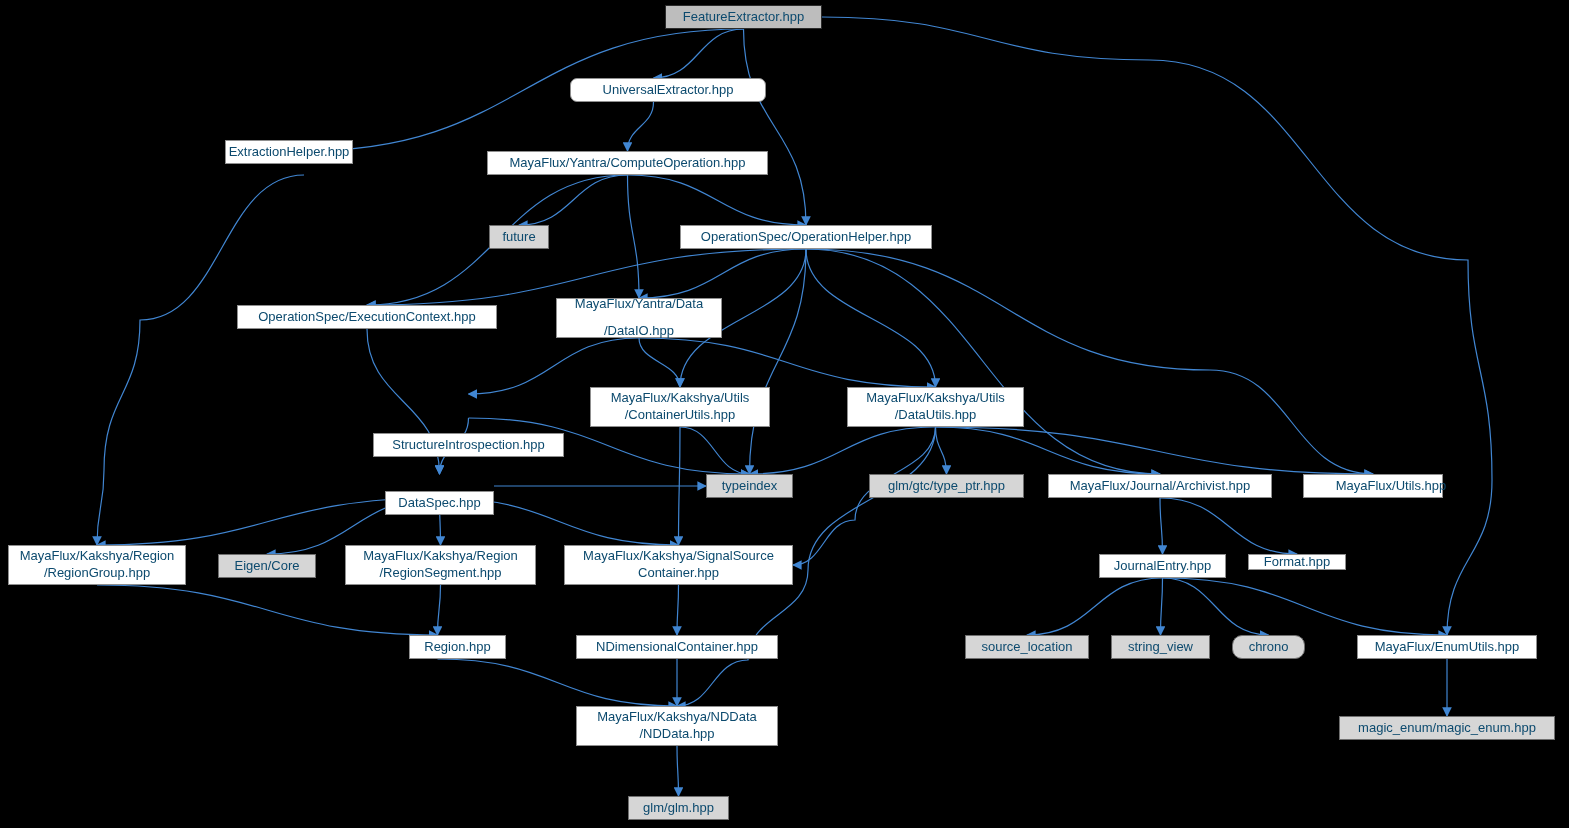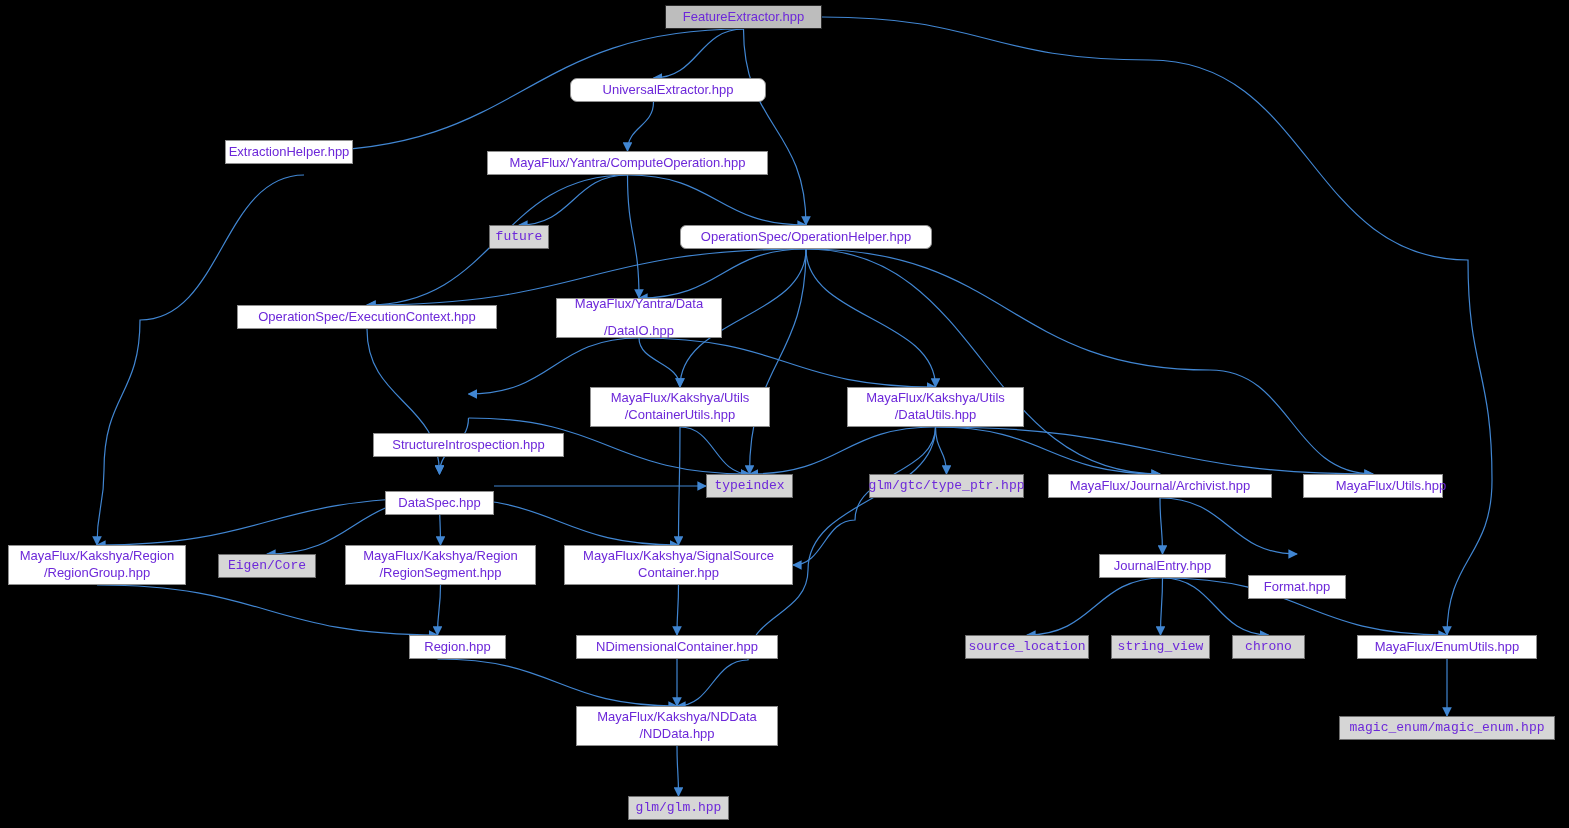--- a/index.html
+++ b/index.html
@@ -13,34 +13,33 @@
   #edge-layer{position:absolute;left:0;top:0;z-index:0;}
   .node{
     position:absolute;
     z-index:1;
     display:flex;
     flex-direction:column;
     align-items:center;
     justify-content:center;
     background:#ffffff;
     border:1px solid #8f8f8f;
-    color:#6d28d9;
+    color:#0c4a6e;
     font-size:13px;
     line-height:1.3;
     text-align:center;
     box-sizing:border-box;
     padding:1px 4px;
     white-space:nowrap;
     cursor:pointer;
   }
   .node.external{
     background:#d6d6d6;
     border-color:#6f6f6f;
     cursor:default;
-    font-family:Liberation Mono, monospace;
   }
   .node.root{
     background:#bdbdbd;
     border-color:#2b2b2b;
     font-weight:normal;
     cursor:default;
   }
 </style>
 </head>
 <body>
@@ -111,21 +110,21 @@
       </div>
       <div class="node" style="left: 225px; top: 140px; width: 128px; height: 24px;">
         <span>ExtractionHelper.hpp</span>
       </div>
       <div class="node" style="left: 487px; top: 151px; width: 281px; height: 24px;">
         <span>MayaFlux/Yantra/ComputeOperation.hpp</span>
       </div>
       <div class="node external" style="left: 489px; top: 225px; width: 60px; height: 24px;">
         <span>future</span>
       </div>
-      <div class="node" style="left: 680px; top: 225px; width: 252px; height: 24px; border-radius: 6px;">
+      <div class="node" style="left: 680px; top: 225px; width: 252px; height: 24px;">
         <span>OperationSpec/OperationHelper.hpp</span>
       </div>
       <div class="node" style="left: 237px; top: 305px; width: 260px; height: 24px; text-align: center;">
         <span>OperationSpec/ExecutionContext.hpp</span>
       </div>
       <div class="node" style="left: 556px; top: 298px; width: 166px; height: 40px; gap: 10px;">
         <span>MayaFlux/Yantra/Data</span>
         <span>/DataIO.hpp</span>
       </div>
       <div class="node" style="left: 373px; top: 394px; width: 191px; height: 24px; margin-top: 39px;">
@@ -165,36 +164,36 @@
         <span>MayaFlux/Kakshya/Region</span>
         <span>/RegionSegment.hpp</span>
       </div>
       <div class="node" style="left: 564px; top: 545px; width: 229px; height: 40px;">
         <span>MayaFlux/Kakshya/SignalSource</span>
         <span>Container.hpp</span>
       </div>
       <div class="node" style="left: 1099px; top: 554px; width: 127px; height: 24px;">
         <span>JournalEntry.hpp</span>
       </div>
-      <div class="node" style="left: 1248px; top: 554px; width: 98px; height: 24px; margin-top: 21px;">
+      <div class="node" style="left: 1248px; top: 554px; width: 98px; height: 16px;">
         <span>Format.hpp</span>
       </div>
       <div class="node" style="left: 389px; top: 635px; width: 97px; height: 24px; margin-left: 20px;">
         <span>Region.hpp</span>
       </div>
       <div class="node" style="left: 576px; top: 635px; width: 202px; height: 24px;">
         <span>NDimensionalContainer.hpp</span>
       </div>
       <div class="node external" style="left: 965px; top: 635px; width: 124px; height: 24px;">
         <span>source_location</span>
       </div>
       <div class="node external" style="left: 1111px; top: 635px; width: 99px; height: 24px;">
         <span>string_view</span>
       </div>
-      <div class="node external" style="left: 1232px; top: 635px; width: 73px; height: 24px;">
+      <div class="node external" style="left: 1232px; top: 635px; width: 73px; height: 24px; border-radius: 10px;">
         <span>chrono</span>
       </div>
       <div class="node" style="left: 1357px; top: 635px; width: 180px; height: 24px;">
         <span>MayaFlux/EnumUtils.hpp</span>
       </div>
       <div class="node" style="left: 576px; top: 706px; width: 202px; height: 40px;">
         <span>MayaFlux/Kakshya/NDData</span>
         <span>/NDData.hpp</span>
       </div>
       <div class="node external" style="left: 628px; top: 796px; width: 101px; height: 24px;">

